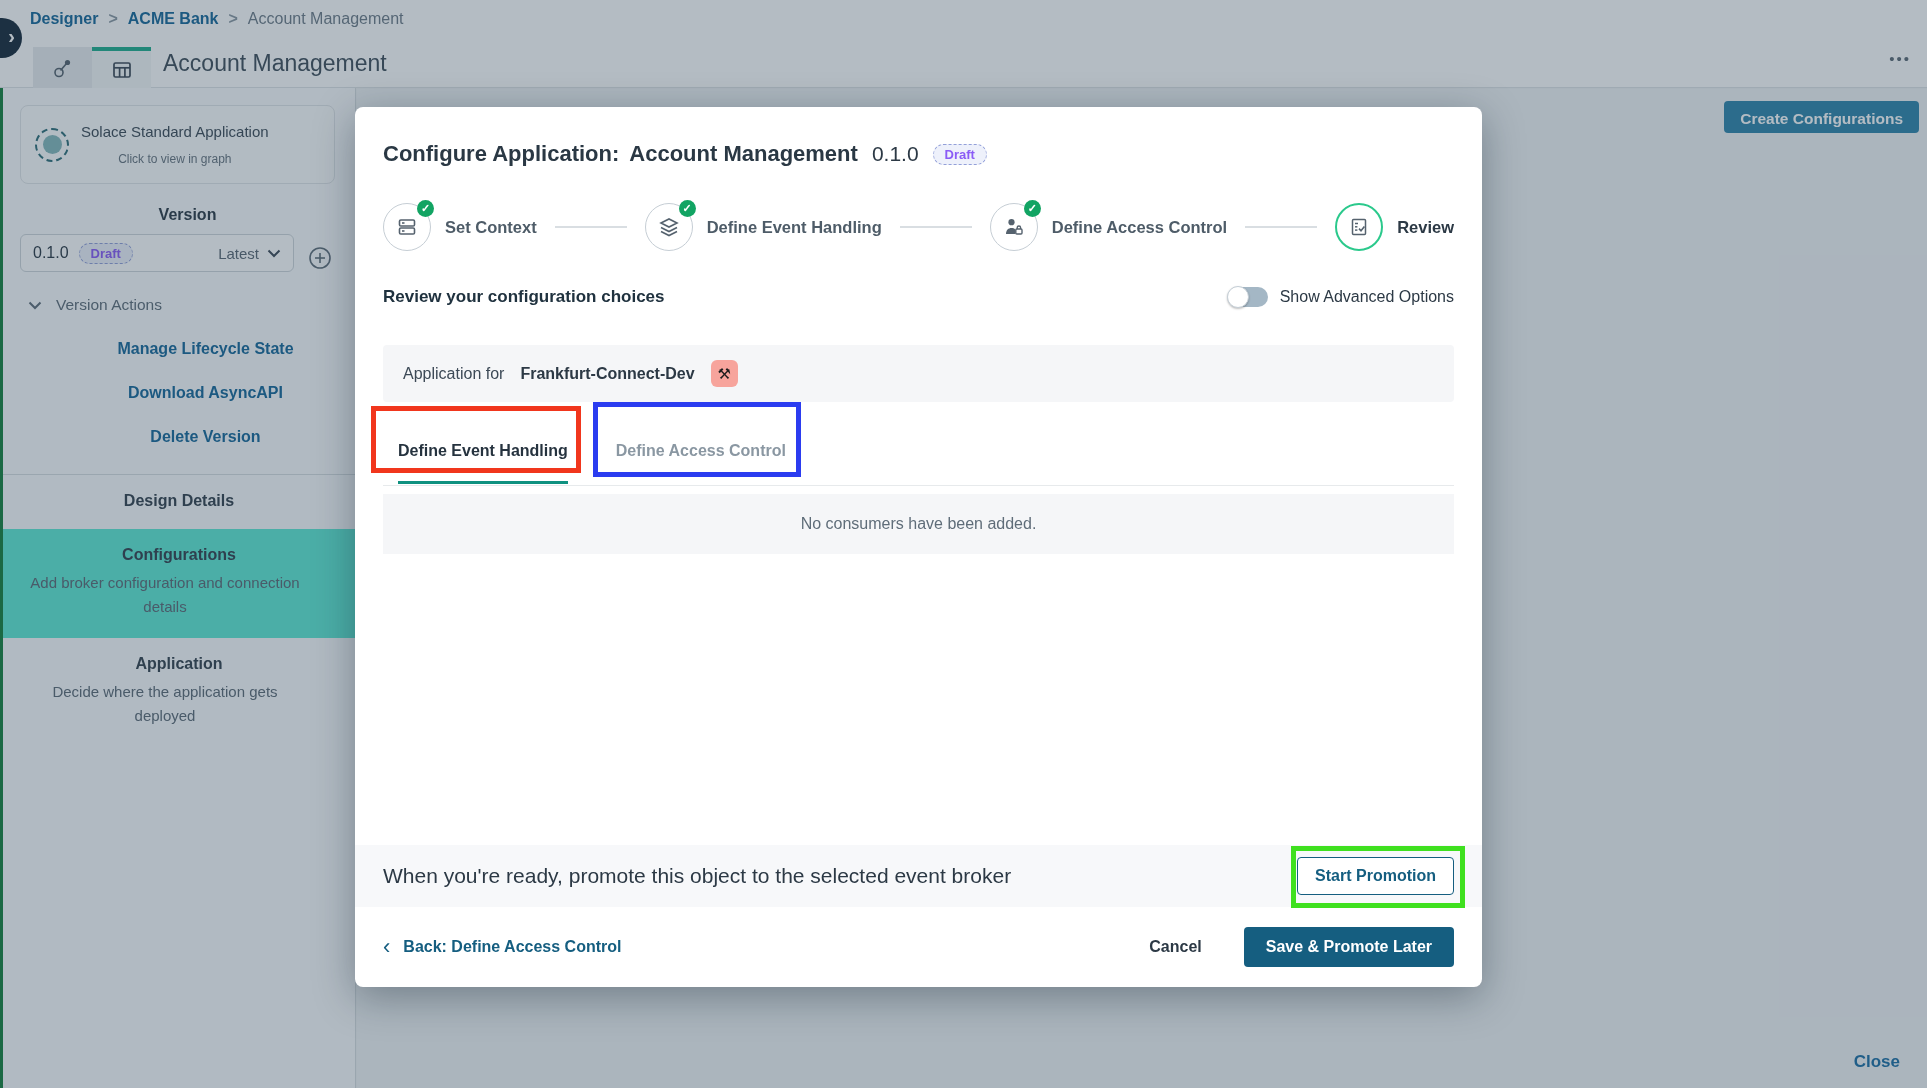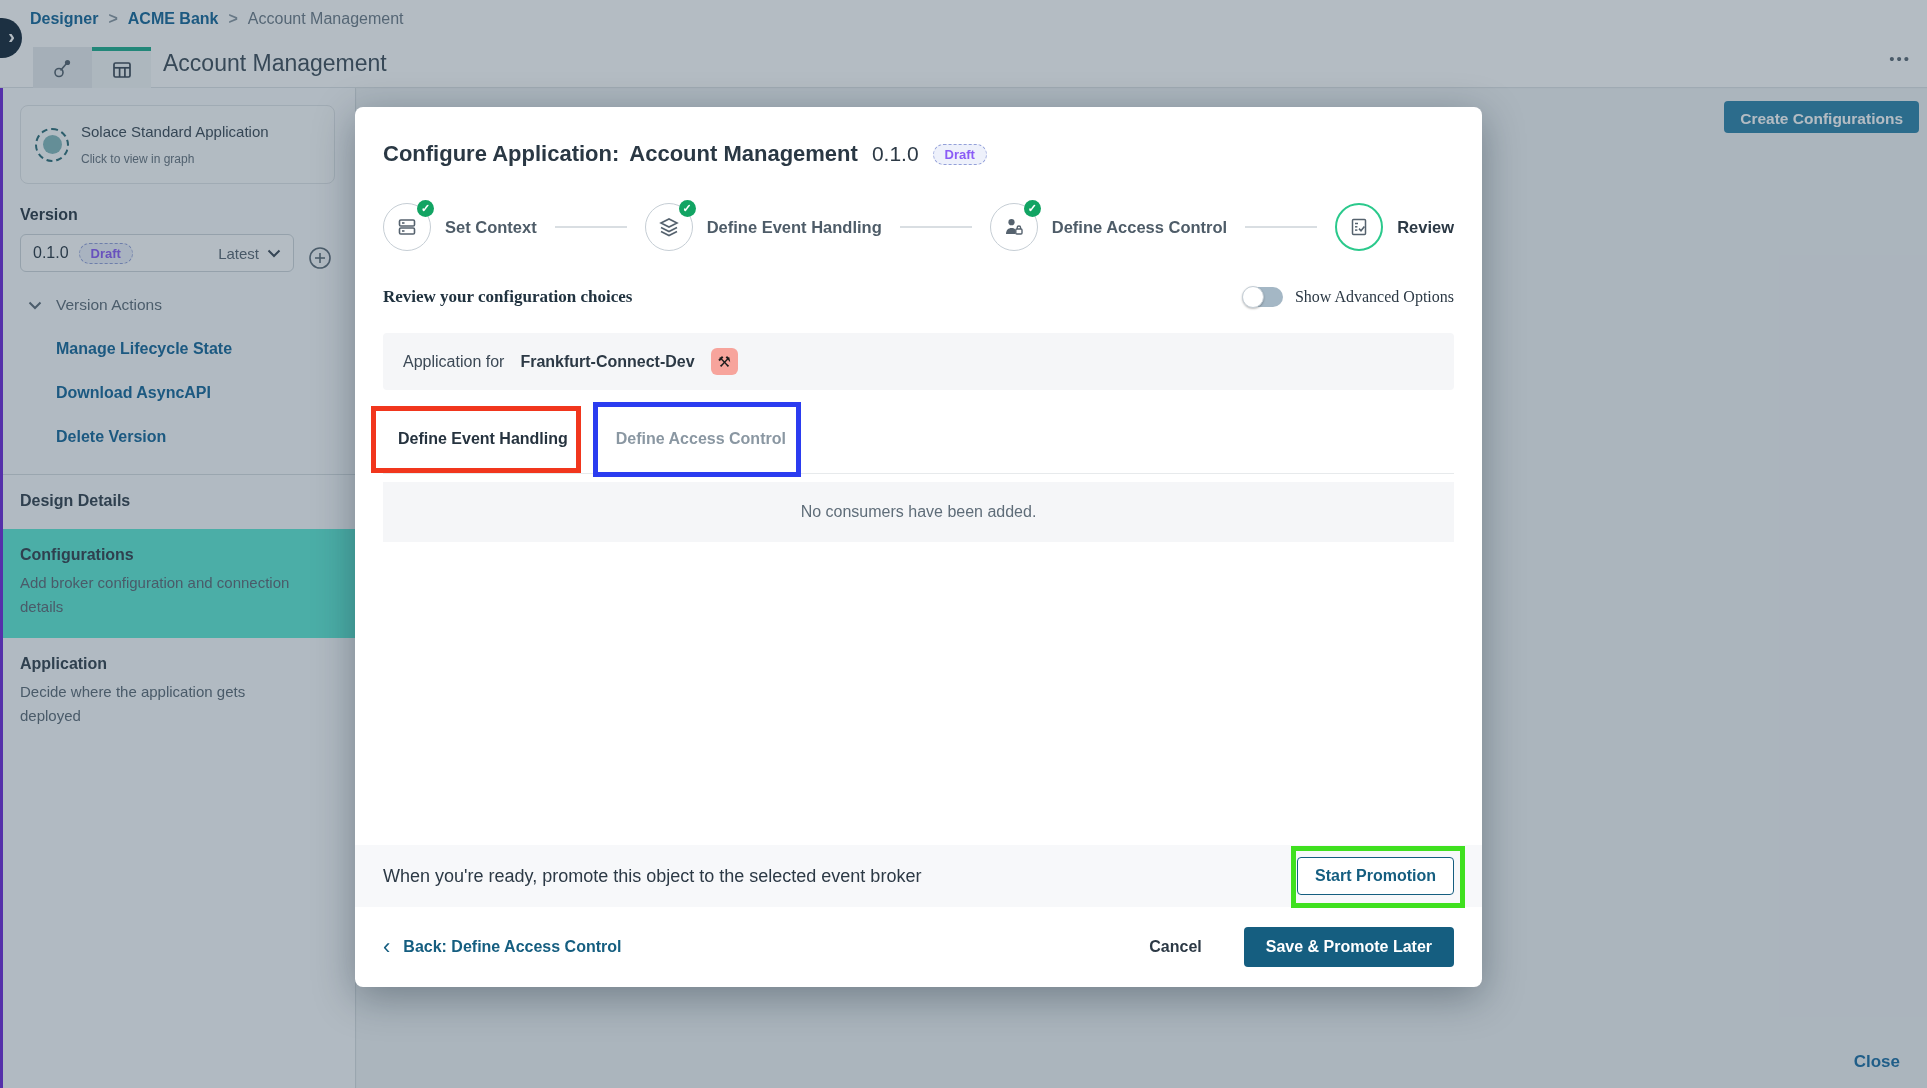--- a/index.html
+++ b/index.html
@@ -20,21 +20,21 @@
   .vtab.active { background:#f5f7f8; border-top:4px solid #1fae8e; }
   .view-title { position:absolute; left:163px; top:50px; font-size:23px; font-weight:500; color:#3f4e5a; }
   .more-dots { position:absolute; right:16px; top:50px; font-size:15px; letter-spacing:2px; color:#5c6a76; cursor:pointer; }
 
   .nav-ball { position:absolute; left:-18px; top:18px; width:40px; height:40px; border-radius:50%;
     background:#16293a; z-index:5; color:#fff; }
   .nav-ball span { position:absolute; right:7px; top:7px; font-size:20px; font-weight:bold; }
 
   
   .sidebar { position:absolute; left:0; top:88px; bottom:0; width:356px; background:#fbfcfd;
-    border-right:1px solid #d8dde1; border-left:3px solid #6d28d9; }
+    border-right:1px solid #d8dde1; border-left:3px solid #15803d;text-align:center; }
   .app-card { margin:17px 20px 0 17px; border:1px solid #e1e5e8; background:#fcfdfd; border-radius:8px;
     padding:17px 14px; display:flex; gap:12px; align-items:center; cursor:pointer; }
   .dashed-circle { width:34px; height:34px; border:2px dashed #2e6e79; border-radius:50%;
     display:flex; align-items:center; justify-content:center; flex:none; }
   .dashed-circle i { width:19px; height:19px; border-radius:50%; background:#84b8bc; }
   .app-card-title { font-size:15px; color:#3d4b57; }
   .app-card-sub { font-size:12px; color:#67747f; margin-top:12px; }
 
   .version-label { margin:22px 0 10px 17px; font-size:16px; font-weight:bold; color:#2c3a46; }
   .version-select { margin-left:17px; width:274px; height:38px; background:#fff; border:1px solid #cfd6db;
@@ -79,21 +79,21 @@
   .step-circle { position:relative; width:48px; height:48px; border:1.5px solid #c6ced5; border-radius:50%;
     display:flex; align-items:center; justify-content:center; background:#fff; flex:none; cursor:pointer; }
   .step-circle.current { border:2.5px solid #2bc98c; }
   .step-check { position:absolute; top:-4px; right:-4px; width:17px; height:17px; border-radius:50%;
     background:#12a463; color:#fff; font-size:11px; font-weight:bold; display:flex;
     align-items:center; justify-content:center; }
   .step-label { font-size:16.5px; font-weight:bold; color:#4e5c68; white-space:nowrap; }
   .step-label.current { color:#2c3945; }
   .step-line { flex:1; height:2px; background:#d9dee2; margin:0 18px; }
 
-  .review-row { display:flex; align-items:flex-start; margin-bottom:26px;font-family:Liberation Serif, serif; }
+  .review-row { display:flex; align-items:flex-start; margin-bottom:38px; }
   .review-heading { font-size:17px; font-weight:bold; color:#20323f; }
   .adv-toggle { margin-left:auto; display:flex; align-items:center; gap:12px; }
   .toggle { width:40px; height:20px; border-radius:10px; background:#a4b7c5; position:relative; cursor:pointer; }
   .toggle i { position:absolute; left:-1px; top:-1px; width:22px; height:22px; border-radius:50%;
     background:#fff; border:1px solid #c4ced6; box-shadow:0 1px 2px rgba(0,0,0,.25); }
   .adv-label { font-size:16px; color:#2c3945; }
 
   .config-row { height:57px; background:#f5f6f8; border-radius:4px; display:flex; align-items:center;
     padding:0 20px; gap:16px; margin-bottom:14px; }
   .config-for { font-size:16px; color:#3c4956; }
@@ -108,21 +108,21 @@
   .tab.active .tab-label { color:#26333f; }
   .tab.active .tab-label::after { content:""; position:absolute; left:0; right:0; bottom:-24px;
     height:3px; background:#0f9180; }
 
   .empty-row { margin-top:8px; height:60px; background:#f5f6f8; display:flex; align-items:center;
     justify-content:center; font-size:16px; color:#5f6d79; }
 
   .m-spacer { flex:1; }
 
   .promote-row { height:62px; background:#f7f8fa; display:flex; align-items:center; padding:0 28px; }
-  .promote-hint { font-size:18px; color:#2c3945; }
+  .promote-hint { font-size:21px; color:#2c3945; }
   .start-promo-btn { margin-left:auto; height:38px; padding:0 17px; background:#fff;
     border:1.5px solid #155e80; color:#155e80; font-size:16px; font-weight:bold; border-radius:4px;
     font-family:inherit; cursor:pointer; }
 
   .m-actions { height:80px; display:flex; align-items:center; padding:0 28px; }
   .back-link { display:flex; align-items:center; gap:13px; color:#155e80; cursor:pointer; }
   .back-chevron { font-size:22px; line-height:1; color:#155e80; }
   .back-text { font-size:16px; font-weight:bold; }
   .cancel-btn { margin-left:auto; font-size:16px; font-weight:bold; color:#2c3945; background:none;
     border:none; font-family:inherit; cursor:pointer; }

